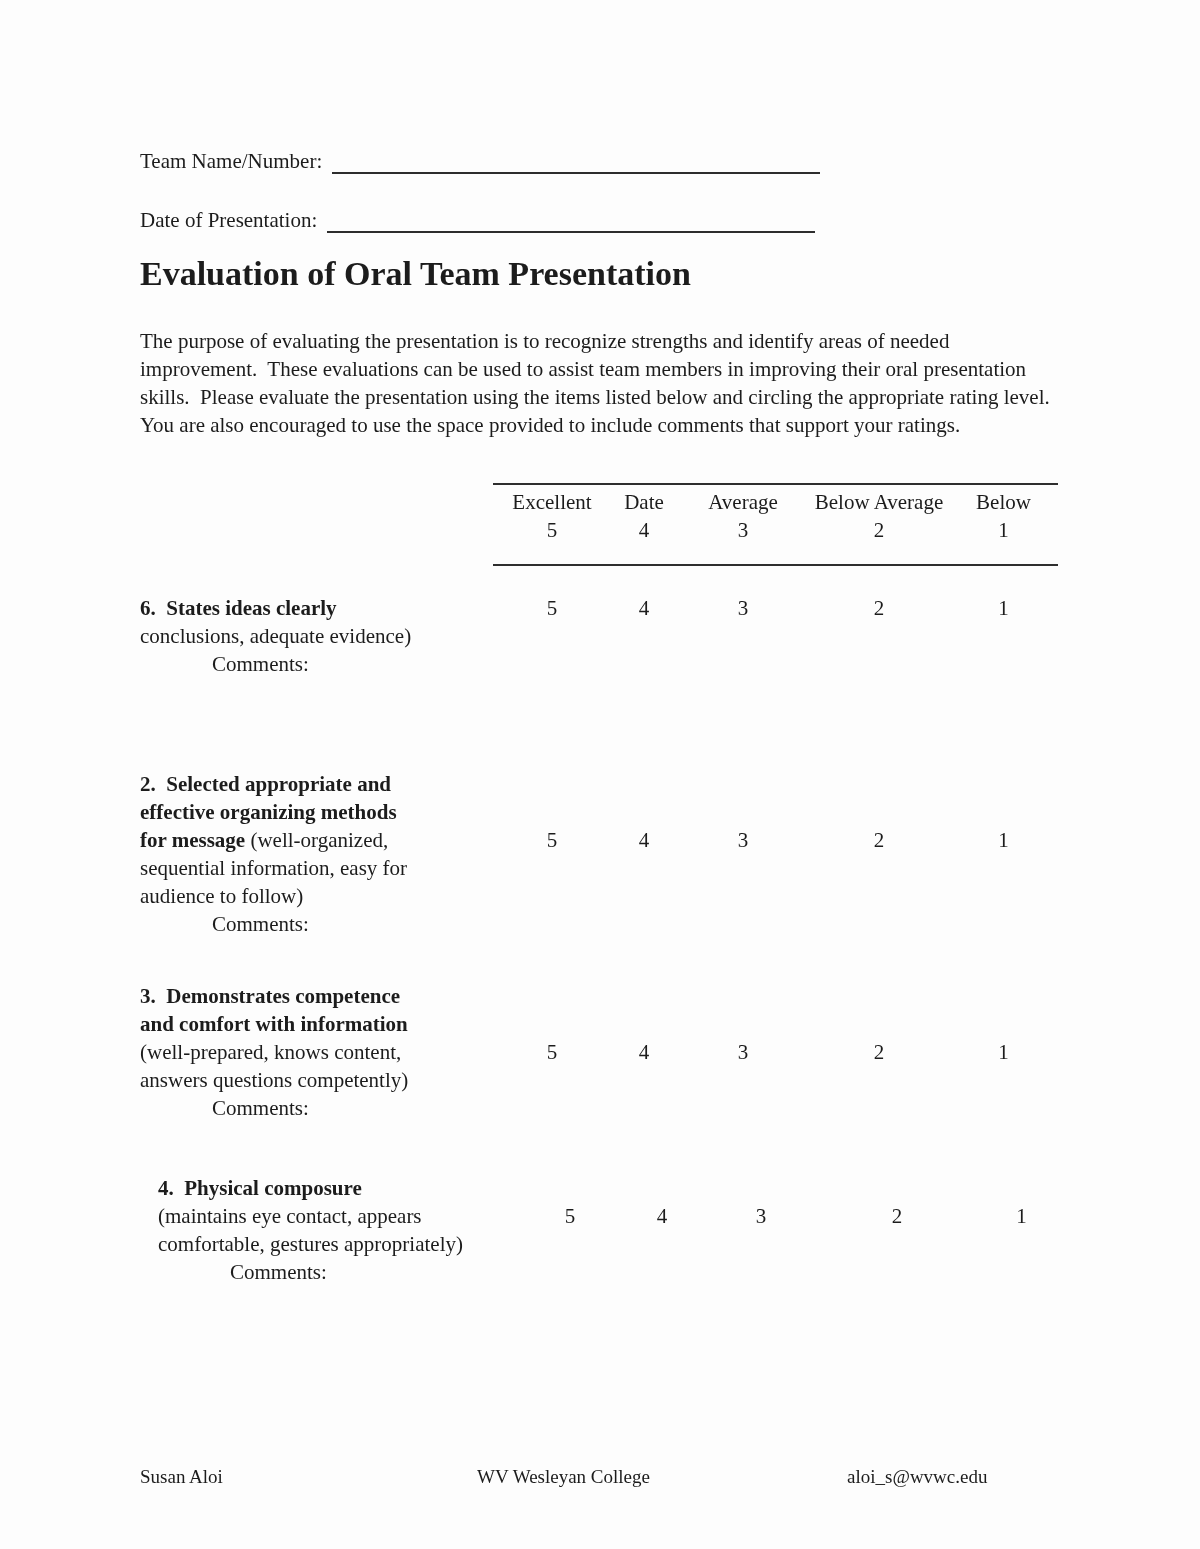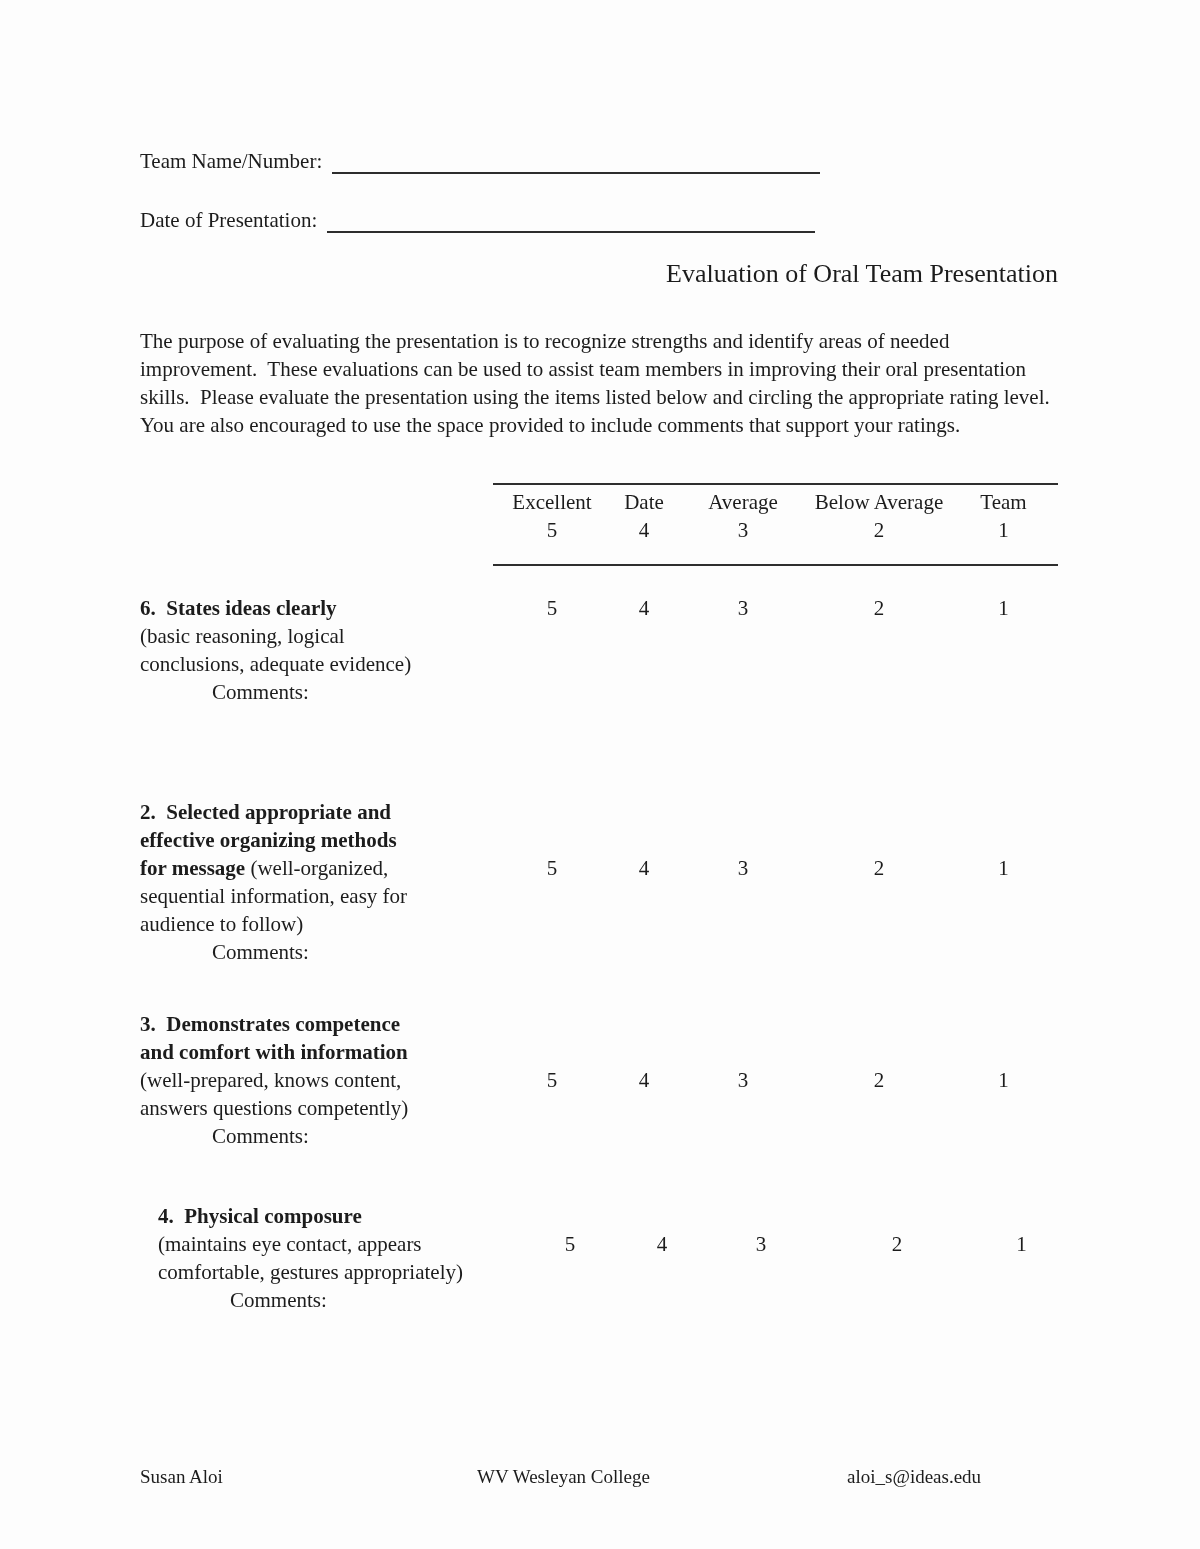--- a/index.html
+++ b/index.html
@@ -10,22 +10,22 @@
     font-family:"Liberation Serif","DejaVu Serif",serif;
     color:#1c1c1c;
     overflow:hidden;
   }
   .content{position:absolute;left:140px;top:148px;width:918px;}
   .field-row{display:flex;align-items:flex-start;font-size:21px;line-height:26px;}
   .field-row.first{margin-bottom:33px;}
   .field-label{white-space:pre;}
   .blank{display:inline-block;width:488px;height:24px;margin-left:10px;border-bottom:2px solid #2d2d2d;}
   h1.doc-title{
-    font-size:26px;line-height:34px;font-weight:400;
-    text-align:right;margin:24px 0 0 0;
+    font-size:34px;line-height:34px;font-weight:700;
+    text-align:left;margin:24px 0 0 0;
   }
   .intro{
     font-size:21px;line-height:28px;margin:36px 0 0 0;
     width:920px;white-space:pre-wrap;
   }
   
   .scale{position:relative;margin:44px 0 0 353px;width:565px;font-size:21px;}
   .hline{height:2px;background:#2e2e2e;}
   .scale-cols{display:flex;margin-top:3px;}
   .rcol{line-height:28px;text-align:center;}
@@ -85,33 +85,32 @@
           </div>
           <div class="rcol c2">
             <div class="s-label">Average</div>
             <div class="s-value">3</div>
           </div>
           <div class="rcol c3">
             <div class="s-label">Below Average</div>
             <div class="s-value">2</div>
           </div>
           <div class="rcol c4">
-            <div class="s-label">Team</div>
+            <div class="s-label">Below</div>
             <div class="s-value">1</div>
           </div>
         </div>
       <div class="scale-gap"></div>
       <div class="hline"></div>
     </div>
 
     <div id="items">
         <div class="item">
           <div class="item-text">
             <div class="item-line"><span class="bold">6.  States ideas clearly</span></div>
-            <div class="item-line"><span>(basic reasoning, logical</span></div>
             <div class="item-line"><span>conclusions, adequate evidence)</span></div>
             <div class="comments">Comments:</div>
           </div>
           <div class="ratings" style="top: 0px;">
             <div class="rcol c0">5</div>
             <div class="rcol c1">4</div>
             <div class="rcol c2">3</div>
             <div class="rcol c3">2</div>
             <div class="rcol c4">1</div>
           </div>
@@ -163,15 +162,15 @@
             <div class="rcol c3">2</div>
             <div class="rcol c4">1</div>
           </div>
         </div>
       </div>
   </div>
 
   <div class="footer">
     <span class="f-author">Susan Aloi</span>
     <span class="f-college">WV Wesleyan College</span>
-    <span class="f-email">aloi_s@ideas.edu</span>
+    <span class="f-email">aloi_s@wvwc.edu</span>
   </div>
 </div>
 
 </body></html>

